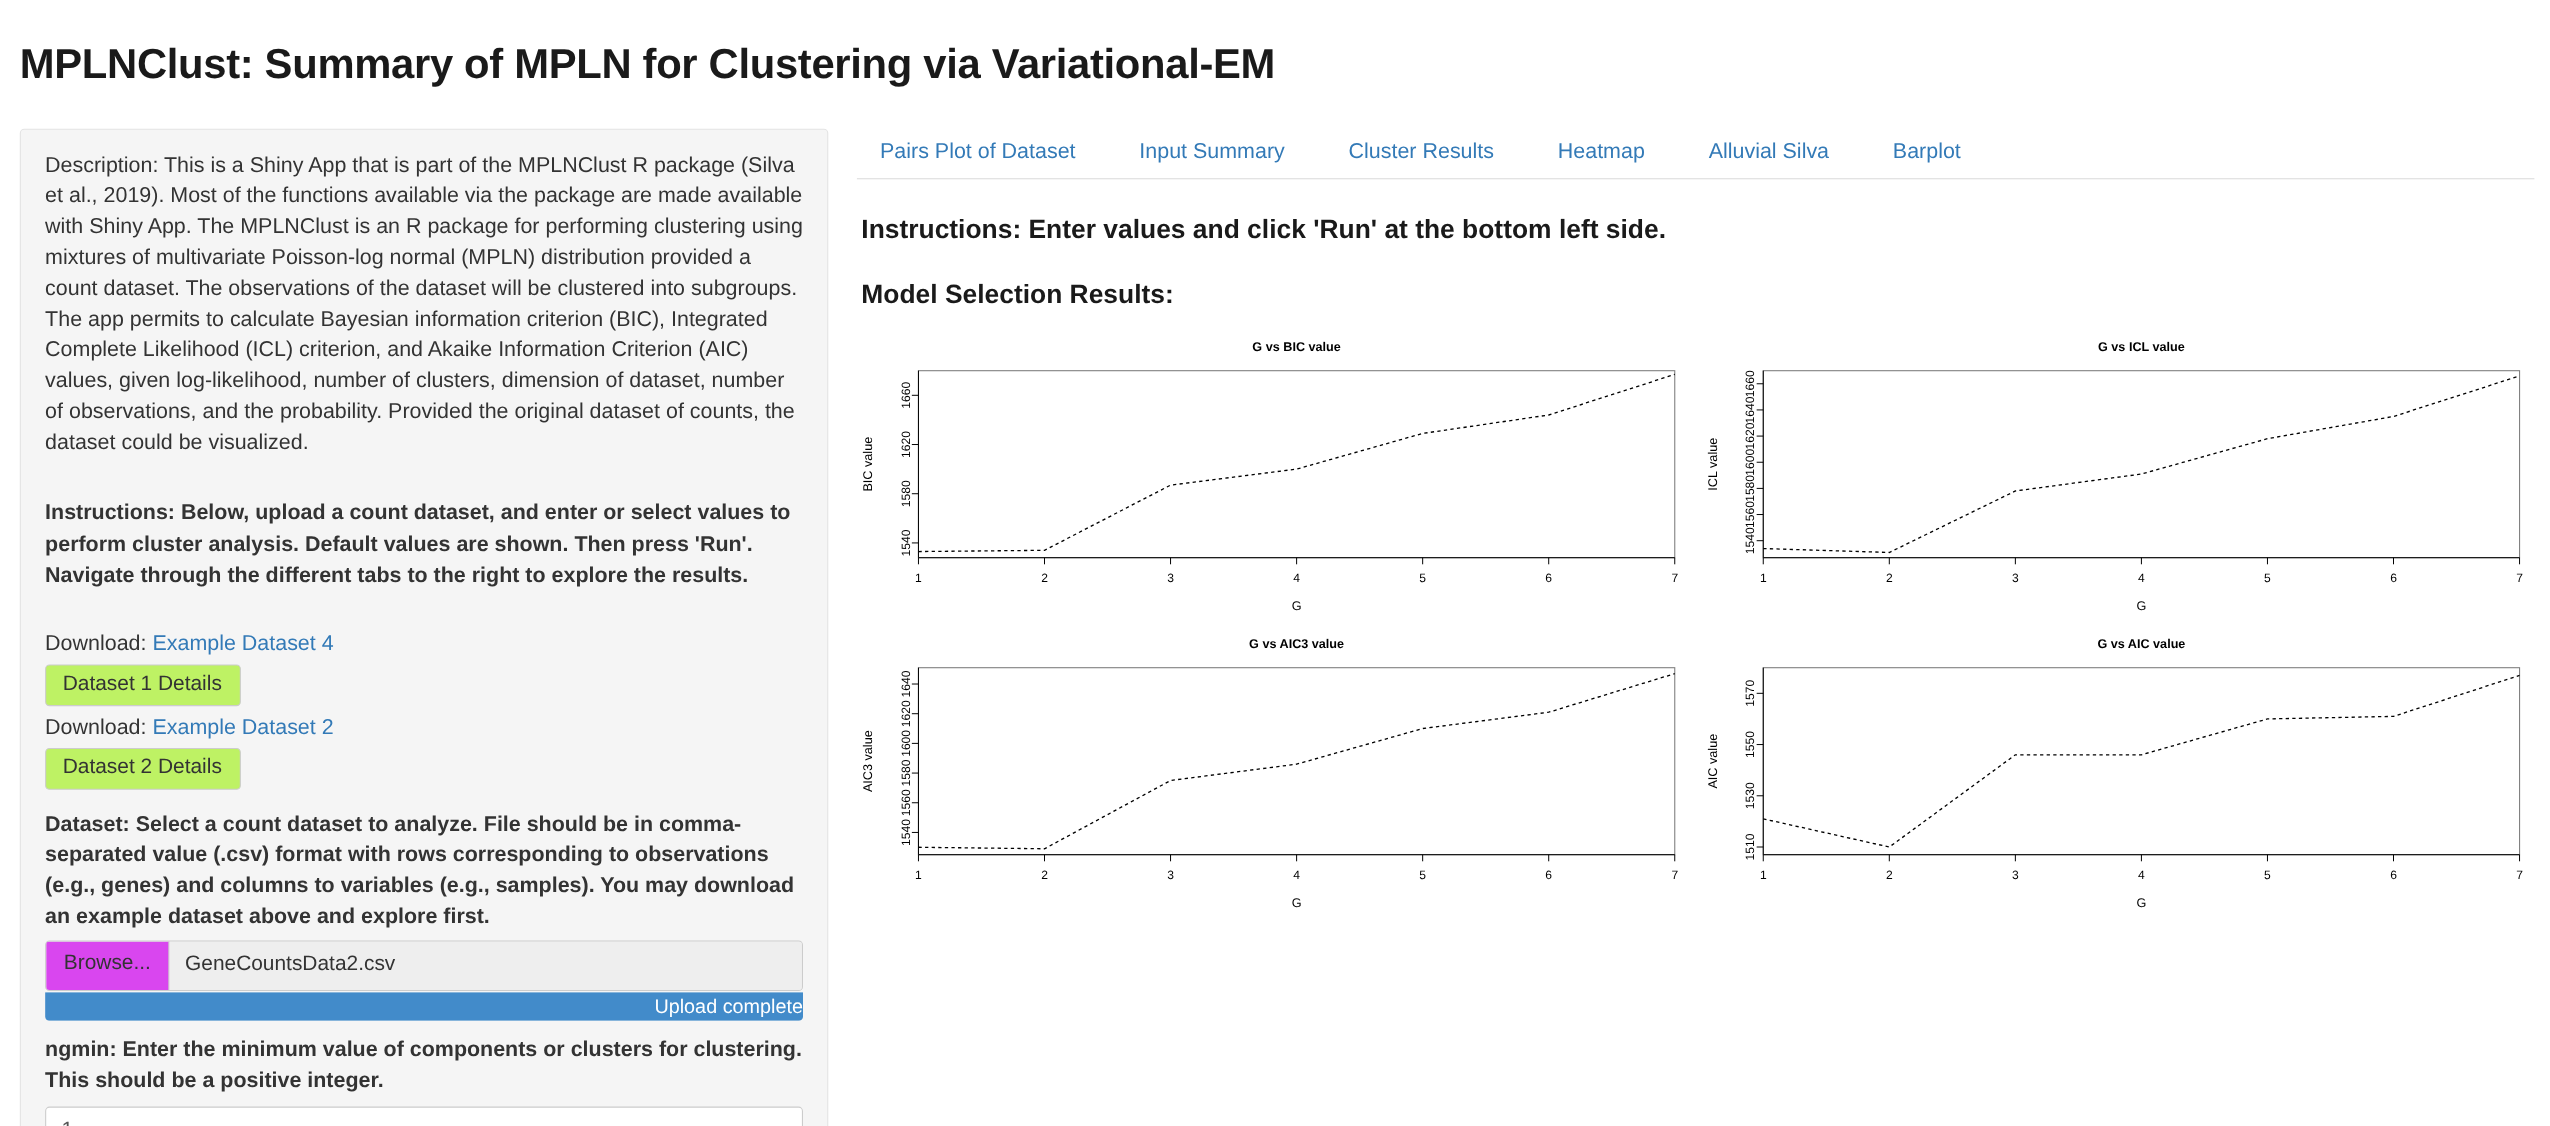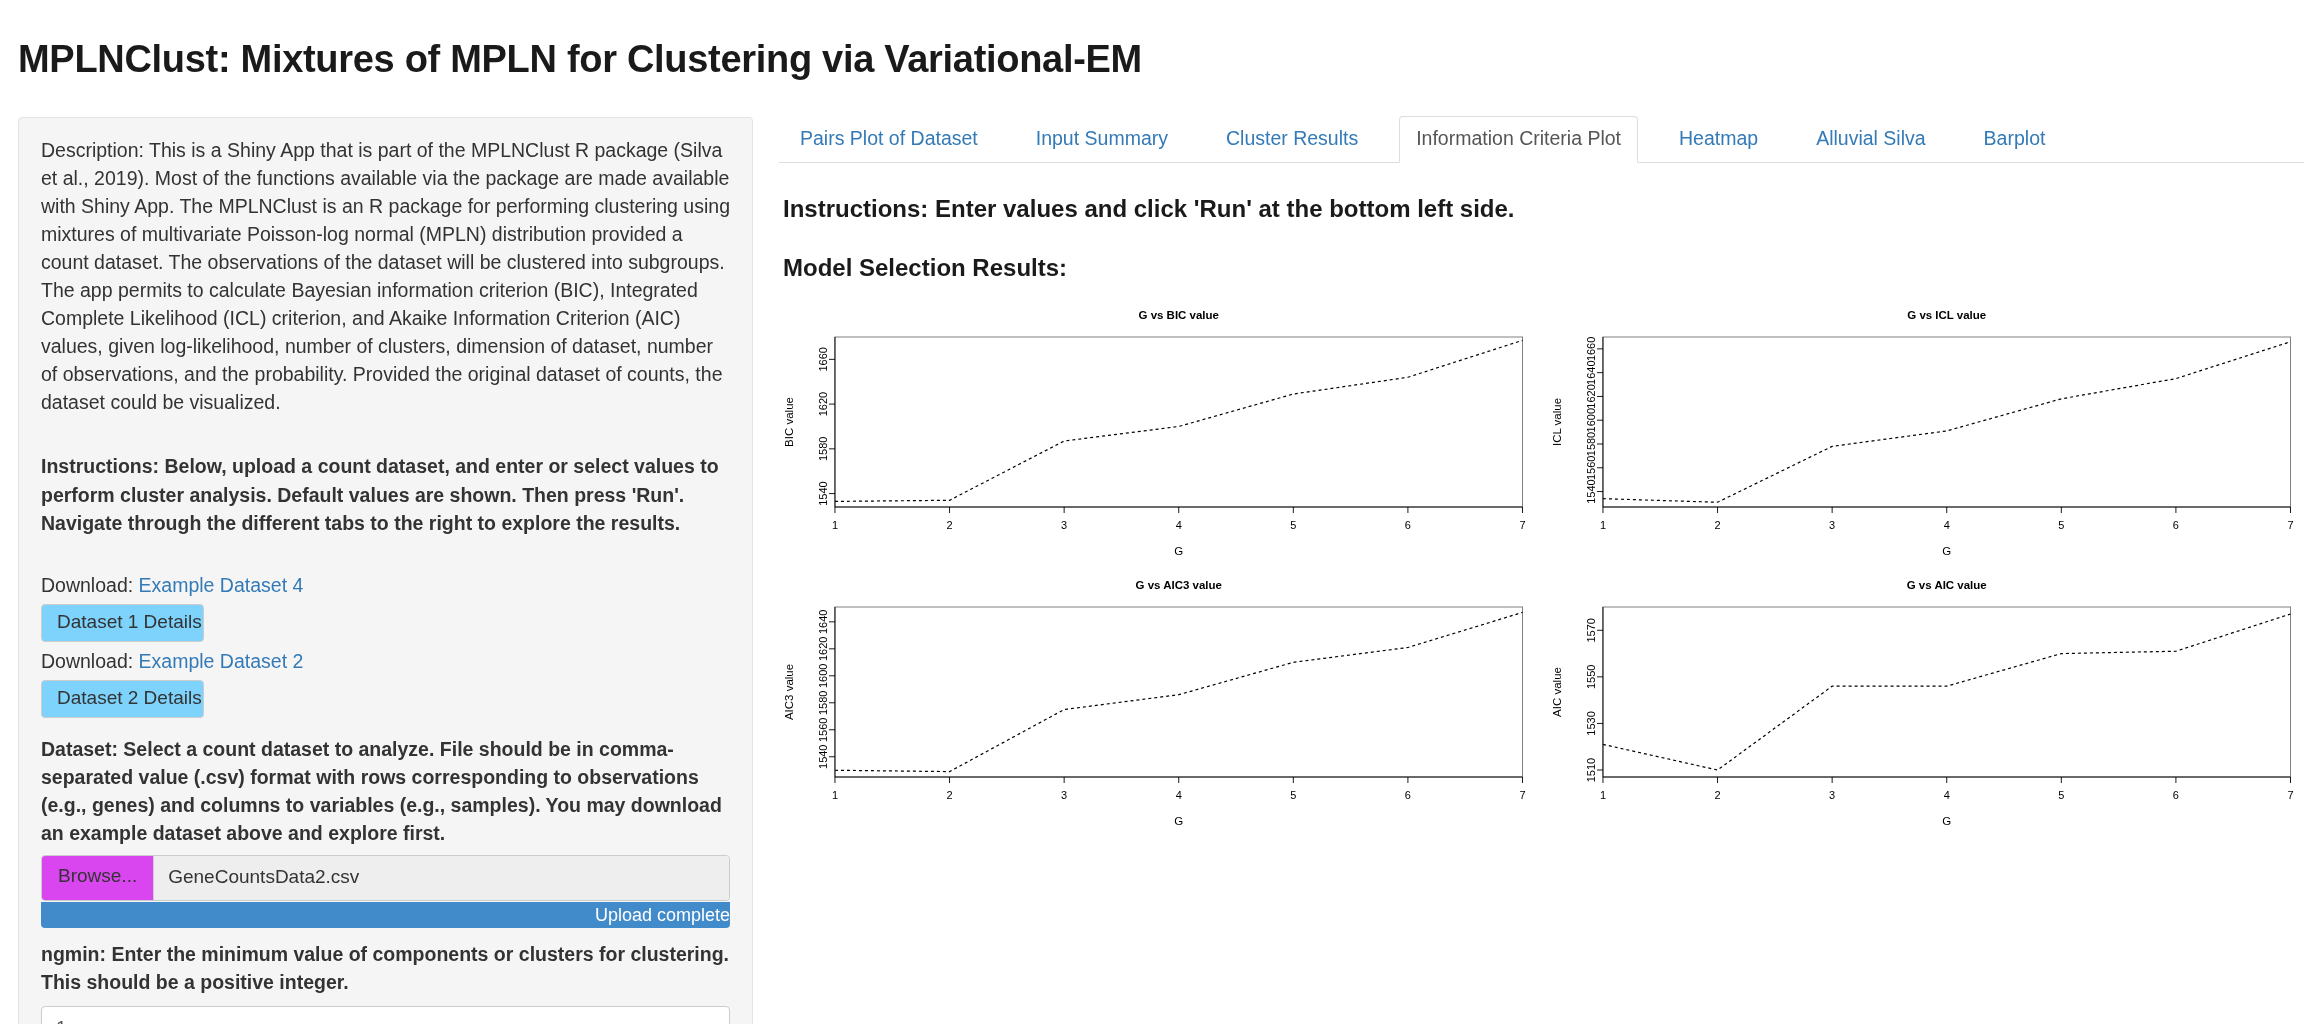--- a/index.html
+++ b/index.html
@@ -58,24 +58,24 @@
   }
   .dl-link {
     color: #337ab7;
     text-decoration: none;
     cursor: pointer;
   }
   .btn-default {
     display: inline-block;
     font-size: 19px;
     color: #333333;
-    background: #7dd3fc;
+    background: #bef264;
     border: 1px solid #cccccc;
     border-radius: 4px;
-    padding: 5px 1px 6px 15px;
+    padding: 5px 16px 6px 15px;
     margin: 2px 0 5px 0;
     cursor: pointer;
     line-height: 1.3;
   }
   .field-label {
     font-size: 19.5px;
     line-height: 1.44;
     font-weight: bold;
     color: #333333;
     margin: 12px 0 8px 0;
@@ -203,21 +203,21 @@
   .rlab   { font-family: "Liberation Sans", sans-serif; font-size: 11.5px; fill: #000000; }
   .rbox   { fill: none; stroke: #808080; stroke-width: 1; }
   .raxis  { stroke: #000000; stroke-width: 0.9; fill: none; }
   .rline  { fill: none; stroke: #000000; stroke-width: 1.2; stroke-dasharray: 3 3; }
 </style>
 </head>
 <body>
 
 <div id="app">
 
-  <h1 class="app-title">MPLNClust: Mixtures of MPLN for Clustering via Variational-EM</h1>
+  <h1 class="app-title">MPLNClust: Summary of MPLN for Clustering via Variational-EM</h1>
 
   <div class="row">
 
     <div class="sidebar">
 
       <p class="desc">Description: This is a Shiny App that is part of the MPLNClust R package (Silva et al., 2019). Most of the functions available via the package are made available with Shiny App. The MPLNClust is an R package for performing clustering using mixtures of multivariate Poisson-log normal (MPLN) distribution provided a count dataset. The observations of the dataset will be clustered into subgroups. The app permits to calculate Bayesian information criterion (BIC), Integrated Complete Likelihood (ICL) criterion, and Akaike Information Criterion (AIC) values, given log-likelihood, number of clusters, dimension of dataset, number of observations, and the probability. Provided the original dataset of counts, the dataset could be visualized.</p>
 
       <p class="instr">Instructions: Below, upload a count dataset, and enter or select values to perform cluster analysis. Default values are shown. Then press 'Run'. Navigate through the different tabs to the right to explore the results.</p>
 
       <div class="dl-line">
@@ -248,21 +248,20 @@
       
       
     </div>
 
     <div class="main">
 
       <div class="tabs">
         <div class="tab">Pairs Plot of Dataset</div>
         <div class="tab">Input Summary</div>
         <div class="tab">Cluster Results</div>
-        <div class="tab active">Information Criteria Plot</div>
         <div class="tab">Heatmap</div>
         <div class="tab">Alluvial Silva</div>
         <div class="tab">Barplot</div>
       </div>
 
       <div class="main-instructions">Instructions: Enter values and click 'Run' at the bottom left side.</div>
       <div class="main-subtitle">Model Selection Results:</div>
 
       <div class="plot-grid">
         <div class="plot-cell">

